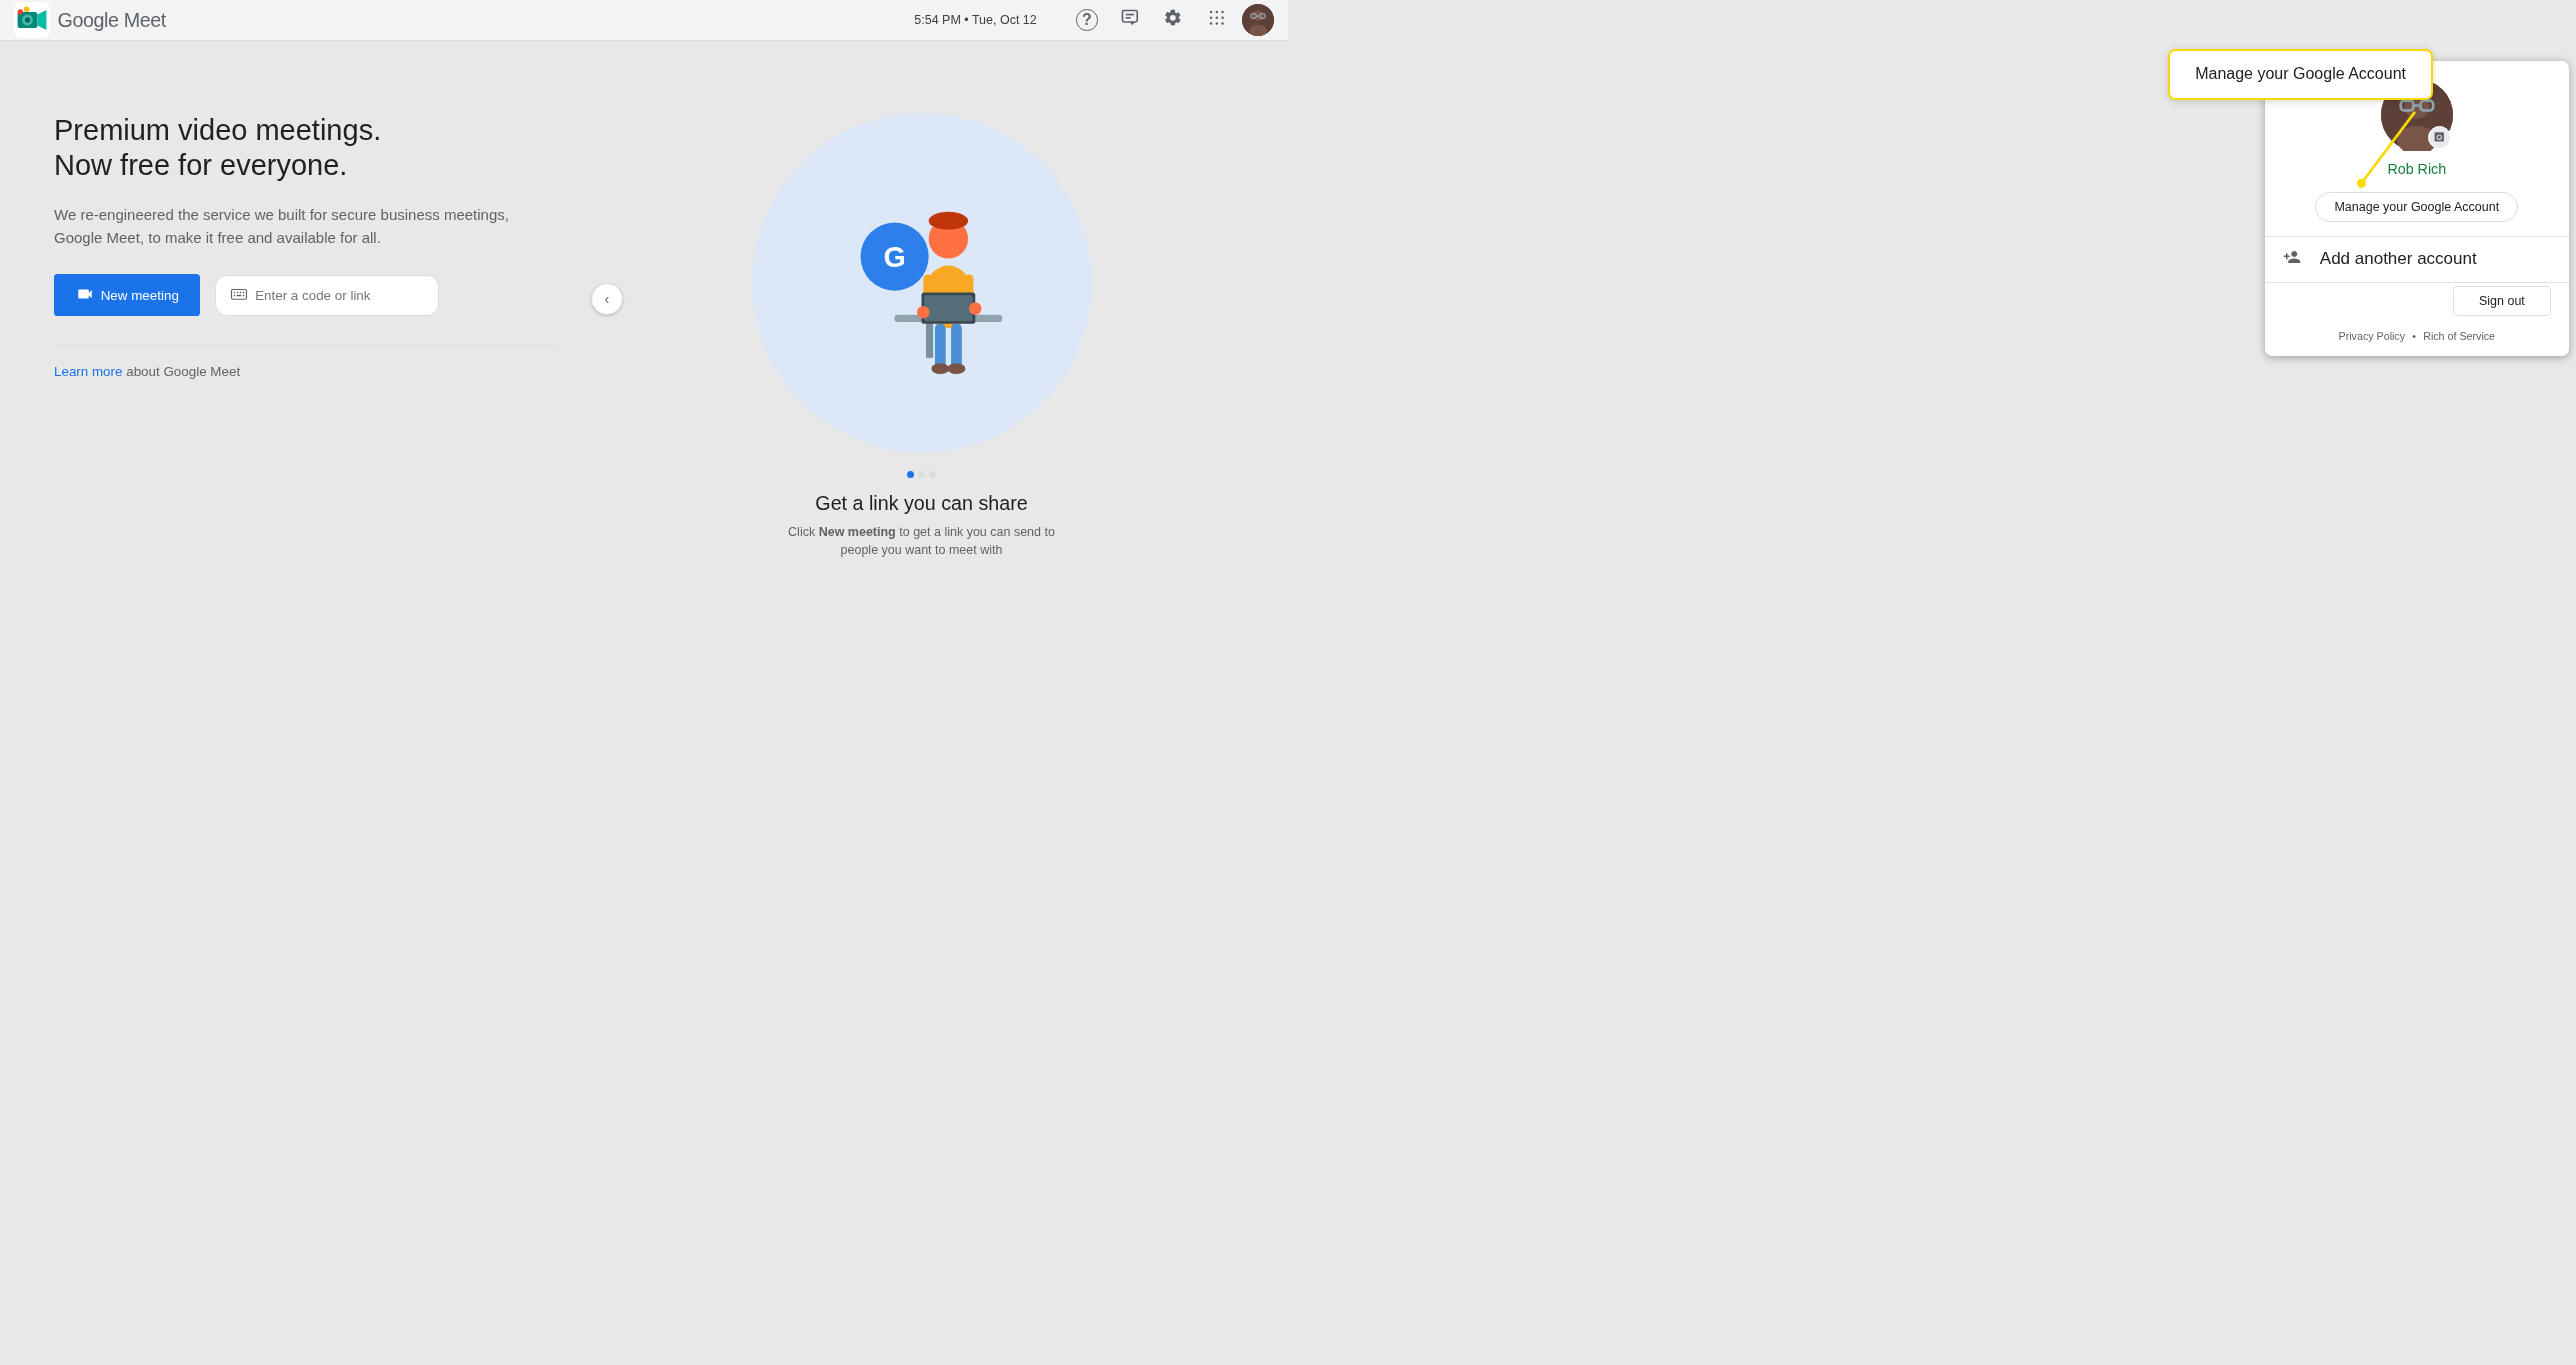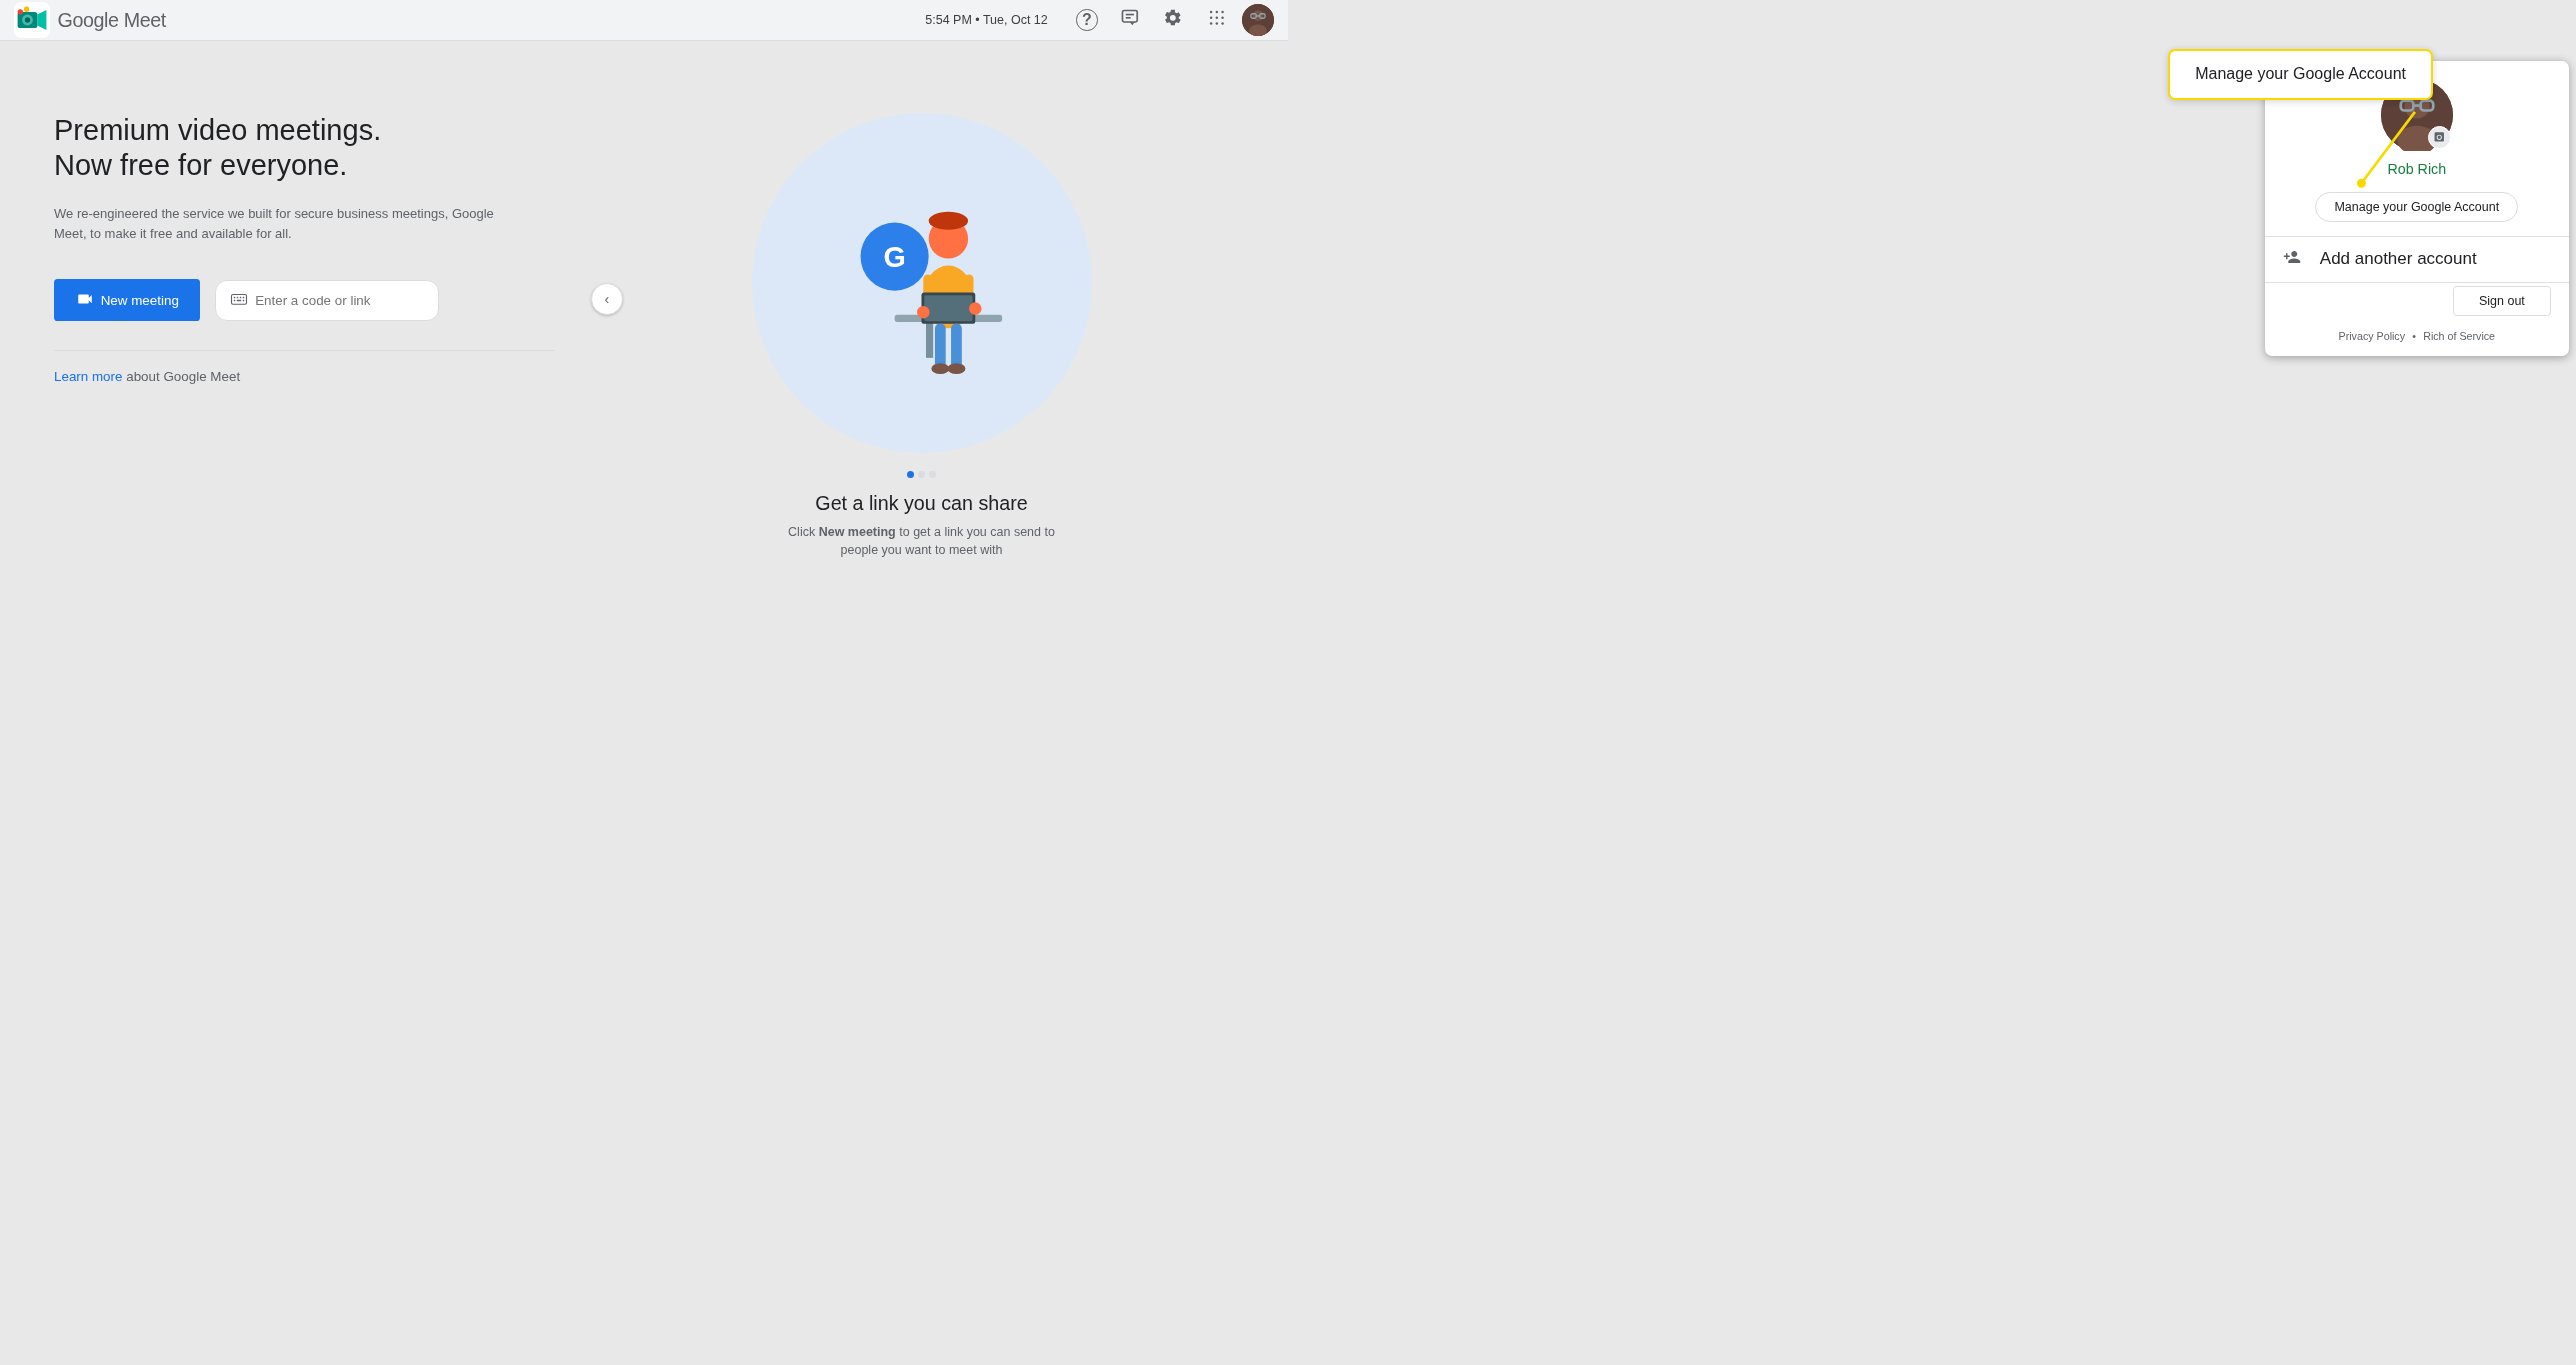--- a/index.html
+++ b/index.html
@@ -41,21 +41,21 @@
       letter-spacing: -0.4px;
     }
     .header-right {
       display: flex;
       align-items: center;
       gap: 7.2px;
     }
     .header-time {
       font-size: 12.5px;
       color: #3c4043;
-      margin-right: 14px;
+      margin-right: 25px;
     }
     .icon-btn {
       width: 36px;
       height: 36px;
       border-radius: 50%;
       display: flex;
       align-items: center;
       justify-content: center;
       cursor: pointer;
       background: transparent;
@@ -99,24 +99,24 @@
       max-width: 519px;
     }
     .headline {
       font-size: 29px;
       font-weight: 400;
       color: #202124;
       line-height: 1.2;
       margin-bottom: 21.5px;
     }
     .subtext {
-      font-size: 13px;
+      font-size: 15px;
       color: #5f6368;
       line-height: 1.5;
-      margin-bottom: 36px;
+      margin-bottom: 25px;
       max-width: 465px;
     }
     .action-row {
       display: flex;
       align-items: center;
       gap: 14.3px;
       margin-bottom: 29px;
     }
     .btn-new-meeting {
       display: flex;

